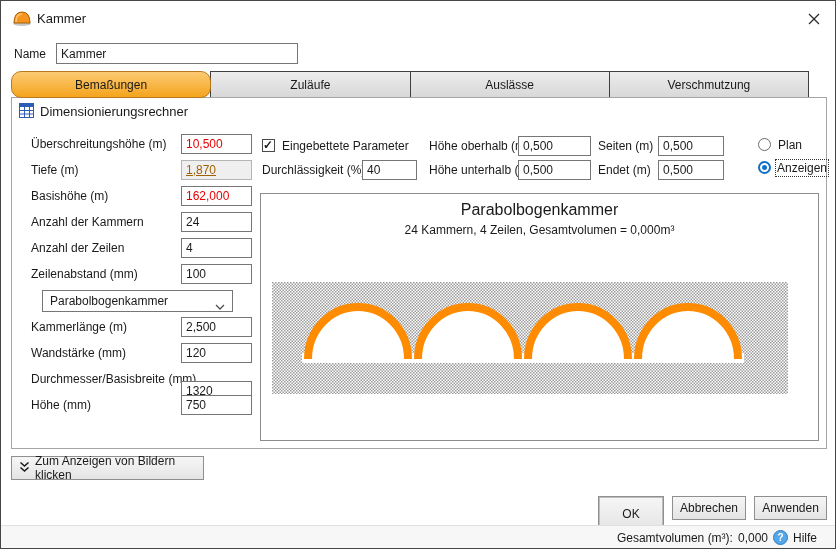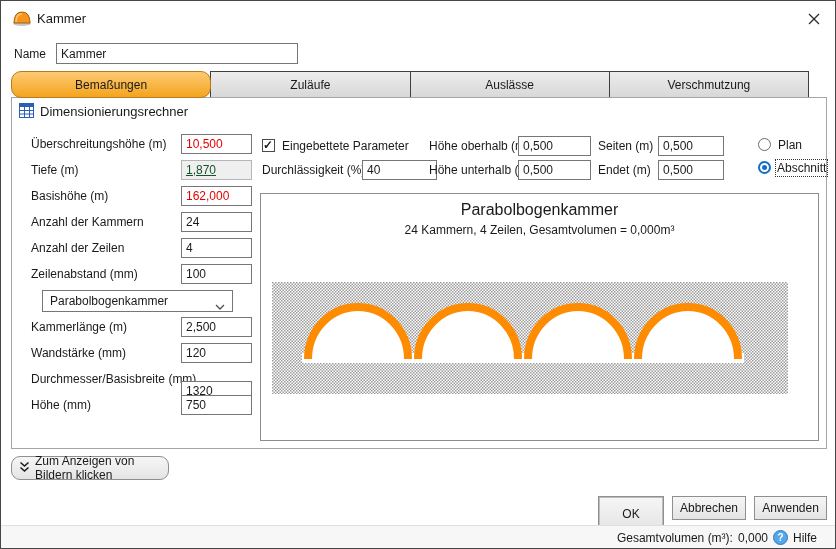--- a/index.html
+++ b/index.html
@@ -16,21 +16,21 @@
   .close-btn { position:absolute; right:10px; top:8px; width:22px; height:20px;
                display:flex; align-items:center; justify-content:center; cursor:pointer; }
 
   
   .name-label { position:absolute; left:13px; top:46px; }
   .name-input { position:absolute; left:55px; top:42px; width:242px; height:21px; }
 
   input.txt { border:1px solid #767676; background:#fff; font-family:"Liberation Sans",sans-serif;
               font-size:12px; padding:1px 4px; color:#1a1a1a; }
   input.txt.red { color:#e50000; }
-  input.txt.disabled { background:#f0efef; border-color:#b5b5b5; color:#14532d;text-decoration:underline; }
+  input.txt.disabled { background:#f0efef; border-color:#b5b5b5; color:#a16207;text-decoration:underline; }
 
   
   .tabs { position:absolute; left:10px; top:70px; width:798px; height:27px; display:flex; }
   .tab { flex:1; border:1px solid #3f3f3f; margin-left:-1px;
          background:linear-gradient(#ececec,#d8d8d8);
          display:flex; align-items:center; justify-content:center; cursor:pointer; }
   .tab:first-child { margin-left:0; }
   .tab.active { background:linear-gradient(#fdca73,#f4a41d); border-color:#b97a1f; z-index:2;border-radius:10px; }
 
   
@@ -69,21 +69,21 @@
   .preview { position:absolute; left:259px; top:192px; width:559px; height:248px;
              border:1px solid #8c8c8c; background:#fff; }
   .preview-title { position:absolute; top:7px; width:100%; text-align:center; font-size:16px; }
   .preview-sub { position:absolute; top:29px; width:100%; text-align:center; font-size:12px; }
   .diagram { position:absolute; left:11px; top:88px; }
 
   
   .btn { position:absolute; border:1px solid #8f8f8f; background:linear-gradient(#f6f6f6,#e4e4e4);
          font-family:"Liberation Sans",sans-serif; font-size:12px; color:#1a1a1a;
          display:flex; align-items:center; justify-content:center; cursor:pointer; }
-  .images-btn { left:10px; top:455px; width:158px; height:24px; gap:5px; justify-content:flex-start; padding-left:7px;border-radius:9px; }
+  .images-btn { left:10px; top:455px; width:193px; height:24px; gap:5px; justify-content:flex-start; padding-left:7px; }
   .ok-btn { left:597px; top:495px; width:66px; height:36px; box-shadow: inset 0 0 0 1px #bcbcbc; }
   .cancel-btn { left:671px; top:495px; width:74px; height:24px; }
   .apply-btn { left:753px; top:495px; width:73px; height:24px; }
 
   
   .statusbar { position:absolute; left:0; top:524px; width:100%; height:24px;
                background:#f7f7f7; border-top:1px solid #e0e0e0;
                display:flex; align-items:center; justify-content:flex-end;
                gap:5px; padding-right:18px; }
   .help-link { cursor:pointer; }
@@ -170,39 +170,39 @@
   <label class="flabel" style="top:368px">Durchmesser/Basisbreite (mm)</label>
   <input class="txt finput" style="top: 380px;" value="1320">
 
   <label class="flabel" style="top:394px">Höhe (mm)</label>
   <input class="txt finput" style="top: 394px;" value="750">
 
   <span class="checkbox on"></span>
   <label class="cb-label">Eingebettete Parameter</label>
 
   <label class="mlabel" style="left:261px; top:159px">Durchlässigkeit (%)</label>
-  <input class="txt" style="position: absolute; left: 361px; top: 159px; width: 75px; height: 20px;" value="40">
+  <input class="txt" style="position: absolute; left: 361px; top: 159px; width: 55px; height: 20px;" value="40">
 
   <label class="mlabel" style="left:428px; top:135px">Höhe oberhalb (m)</label>
   <input class="txt" style="position: absolute; left: 517px; top: 135px; width: 73px; height: 20px;" value="0,500">
 
   <label class="mlabel" style="left:428px; top:159px">Höhe unterhalb (m)</label>
   <input class="txt" style="position: absolute; left: 517px; top: 159px; width: 73px; height: 20px;" value="0,500">
 
   <label class="mlabel" style="left:597px; top:135px">Seiten (m)</label>
   <input class="txt" style="position: absolute; left: 657px; top: 135px; width: 66px; height: 20px;" value="0,500">
 
   <label class="mlabel" style="left:597px; top:159px">Endet (m)</label>
   <input class="txt" style="position: absolute; left: 657px; top: 159px; width: 66px; height: 20px;" value="0,500">
 
   <span class="radio" style="left:757px; top:137px"></span>
   <label class="radio-label" style="left:777px; top:137px">Plan</label>
 
   <span class="radio on" style="left:757px; top:160px"></span>
-  <label class="radio-label focused" style="left:776px; top:160px">Abschnitt</label>
+  <label class="radio-label focused" style="left:776px; top:160px">Anzeigen</label>
 
   <div class="preview">
     <div class="preview-title">Parabolbogenkammer</div>
     <div class="preview-sub">24 Kammern, 4 Zeilen, Gesamtvolumen = 0,000m³</div>
     <svg class="diagram" width="516" height="112" viewBox="0 0 516 112">
       <defs>
         <pattern id="hatchp" width="3" height="3" patternUnits="userSpaceOnUse">
           <rect width="3" height="3" fill="#ffffff"></rect>
           <rect x="0" y="0" width="1.5" height="1.5" fill="#9b9b9b"></rect>
           <rect x="1.5" y="1.5" width="1.5" height="1.5" fill="#9b9b9b"></rect>

